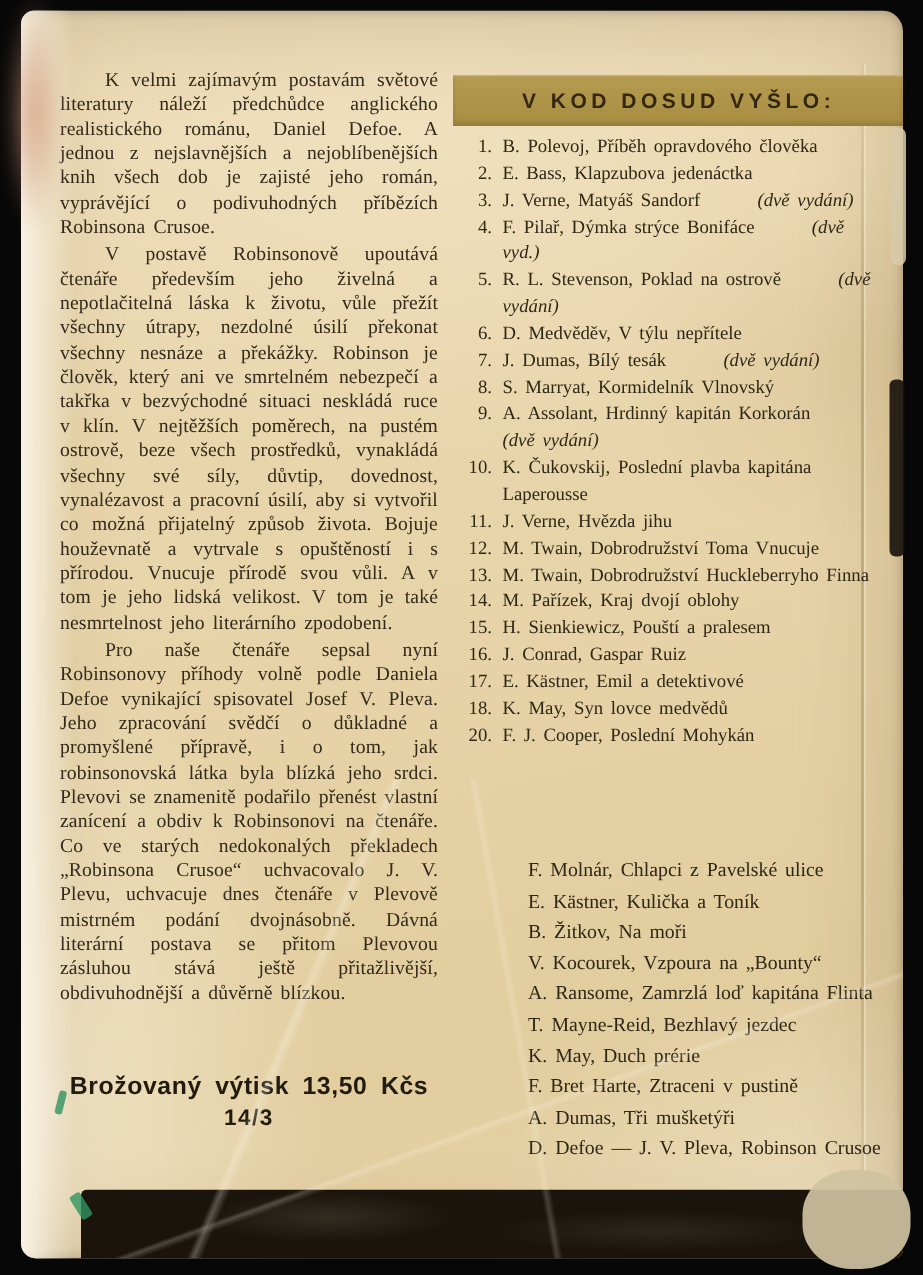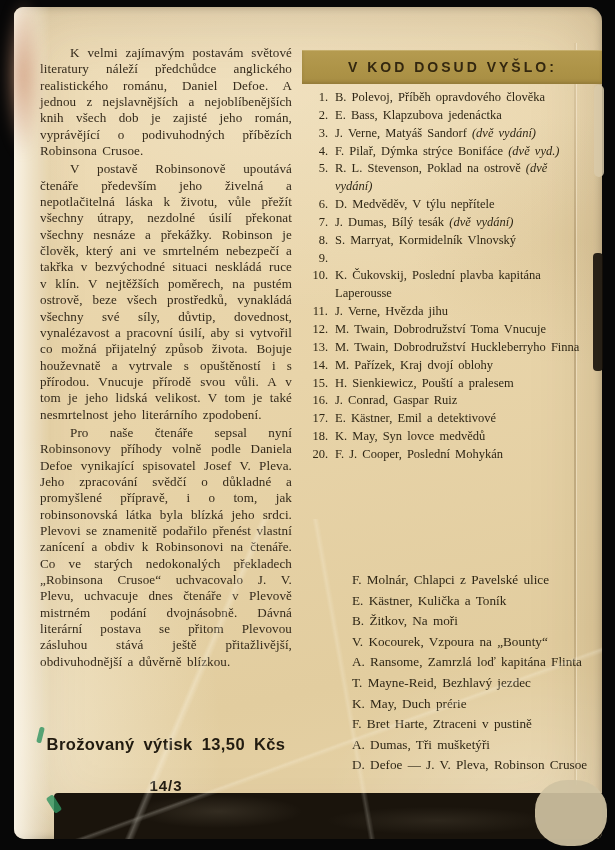--- a/index.html
+++ b/index.html
@@ -35,22 +35,22 @@
     position:absolute;left:26px;top:38px;width:252px;z-index:4;
     color:var(--ink,#342a1b);
     font-size:13.1px;line-height:16.35px;text-align:justify;
     word-spacing:2px;letter-spacing:.1px;
   }
   .leftcol p{margin:0 0 2px 0;text-indent:30px;}
   .priceblock{
     position:absolute;left:26px;top:708px;width:252px;z-index:4;text-align:center;
     font-family:"Liberation Sans","DejaVu Sans",sans-serif;font-weight:700;color:#211b10;
   }
-  .price{font-size:16.5px;letter-spacing:.4px;word-spacing:4px;margin-top:20px;}
-  .edition{font-size:15px;margin-top:23px;letter-spacing:1px;}
+  .price{font-size:16.5px;letter-spacing:.4px;word-spacing:4px;}
+  .edition{font-size:15px;margin-top:3px;letter-spacing:1px;}
   
   .band{
     position:absolute;left:288px;right:0;z-index:2;
     background:linear-gradient(180deg, #b59b50, var(--band_gold,#ad9347) 60%, #a78d43);
     box-shadow:inset 0 1px 0 rgba(255,240,200,.25), inset 0 -2px 3px rgba(90,70,25,.25);
     font-family:"Liberation Sans","DejaVu Sans",sans-serif;font-weight:700;
     color:#33270f;letter-spacing:3px;
   }
   .band1{top:43px;height:34px;line-height:34px;padding-left:46px;font-size:14px;}
   .band2{top:513px;height:41px;line-height:41px;padding-left:46px;font-size:14px;}
@@ -61,21 +61,21 @@
   }
   .pub-item{display:flex;}
   .pub-item .num{flex:none;width:24px;text-align:right;padding-right:7px;}
   .pub-item .entry{flex:1;}
   
   .uplist{
     position:absolute;left:338px;top:563px;width:246px;z-index:4;
     color:#2f2716;font-size:13.2px;line-height:20.6px;word-spacing:2px;
   }
   .au{}
-  .note{font-style:italic;}
+  .note{font-style:italic;padding-left:33px;}
   
   .bottomband{
     position:absolute;left:40px;right:0;bottom:0;height:46px;z-index:5;
     background:
       radial-gradient(120px 24px at 30% 40%, rgba(235,220,185,.12), transparent 70%),
       radial-gradient(160px 20px at 70% 60%, rgba(235,220,185,.09), transparent 70%),
       var(--bottom_band,#1a140c);
     border-radius:4px 0 6px 0;
   }
   .wear{position:absolute;z-index:6;pointer-events:none;}
@@ -150,20 +150,21 @@
       <div class="pub-item">
         <span class="num">7.</span>
         <span class="entry"><span class="au">J. Dumas</span>, <span class="ti">Bílý tesák</span><span class="note"> (dvě vydání)</span></span>
       </div>
       <div class="pub-item">
         <span class="num">8.</span>
         <span class="entry"><span class="au">S. Marryat</span>, <span class="ti">Kormidelník Vlnovský</span></span>
       </div>
       <div class="pub-item">
         <span class="num">9.</span>
+        <span class="entry"><span class="au">A. Assolant</span>, <span class="ti">Hrdinný kapitán Korkorán</span><span class="note"> (dvě vydání)</span></span>
       </div>
       <div class="pub-item">
         <span class="num">10.</span>
         <span class="entry"><span class="au">K. Čukovskij</span>, <span class="ti">Poslední plavba kapitána Laperousse</span></span>
       </div>
       <div class="pub-item">
         <span class="num">11.</span>
         <span class="entry"><span class="au">J. Verne</span>, <span class="ti">Hvězda jihu</span></span>
       </div>
       <div class="pub-item">

